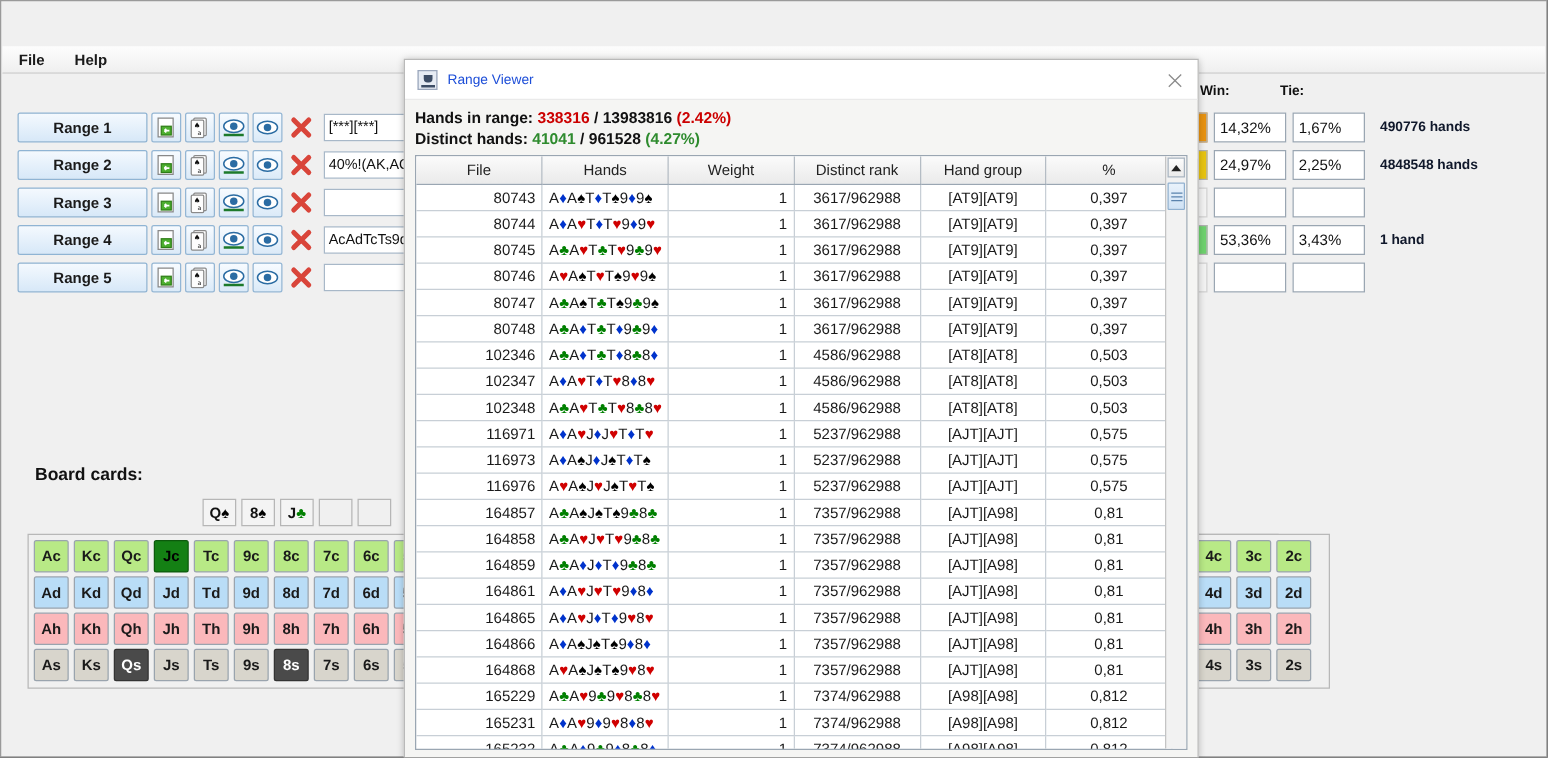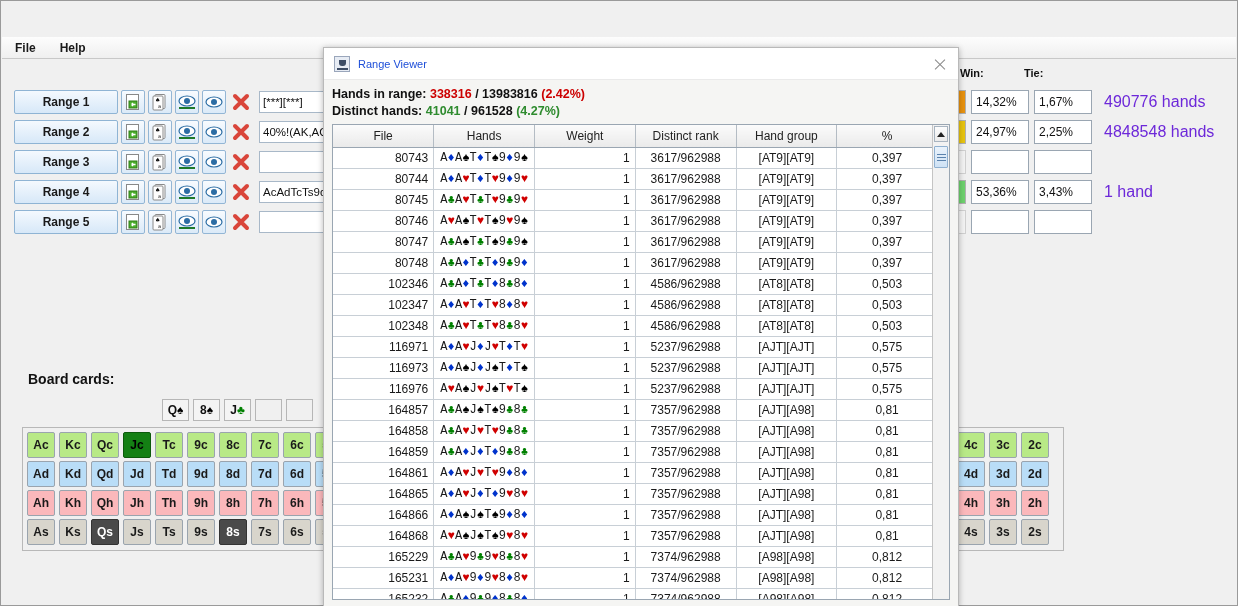--- a/index.html
+++ b/index.html
@@ -148,21 +148,21 @@
   
   .results { position: absolute; left: 944px; top: 0px; width: 290px; height: 300px; }
   .res-head { position: absolute; top: 8px; font-size: 11px; font-weight: bold; color: #111; }
   .res-row { position: absolute; display: flex; align-items: center; height: 24px; }
   .swatch { width: 10px; height: 24px; border: 1px solid #b0b0b0; }
   .res-field {
     width: 58px; height: 24px; background: #ffffff; border: 1px solid #9aa6b2;
     font-size: 12px; color: #111; display: flex; align-items: center; padding-left: 4px;
     margin-left: 5px;
   }
-  .res-hands { margin-left: 12px; font-size: 16px; font-weight: normal; color: #6d28d9; white-space: nowrap; }
+  .res-hands { margin-left: 12px; font-size: 11px; font-weight: bold; color: #0f172a; white-space: nowrap; }
 
   .clear-btn {
     position: absolute; left: 968px; top: 400px;
     width: 78px; height: 24px;
     background: linear-gradient(#f4f9fe, #d7e8f8);
     border: 1px solid #8fb4d4; border-radius: 2px;
     font-size: 12.5px; color: #111;
     display: flex; align-items: center; justify-content: center; cursor: pointer;
   }
 
@@ -225,21 +225,21 @@
     font-size: 12px; font-weight: normal; color: #222;
     height: 22px; padding: 0 4px;
   }
   table.rv td {
     border-right: 1px solid #c8cfd6;
     border-bottom: 1px solid #c8cfd6;
     font-size: 12px; color: #1a1a1a;
     height: 21px; padding: 0 5px; white-space: nowrap; overflow: hidden;
   }
   td.c-rank { text-align: right; width: 72px; }
-  td.c-hands { text-align: center; width: 140px; font-size: 12px; letter-spacing: .1px; font-family: Liberation Mono, monospace; }
+  td.c-hands { text-align: left; width: 140px; font-size: 12px; letter-spacing: .1px; }
   td.c-weight { text-align: right; width: 67px; }
   td.c-drank { text-align: center; width: 117px; }
   td.c-group { text-align: center; width: 108px; }
   td.c-pct { text-align: center; width: 101px; }
 
   
   .vscroll {
     position: absolute; right: 0; top: 0; bottom: 0; width: 17px;
     background: #f2f2f2; border-left: 1px solid #c4c4c4;
   }

